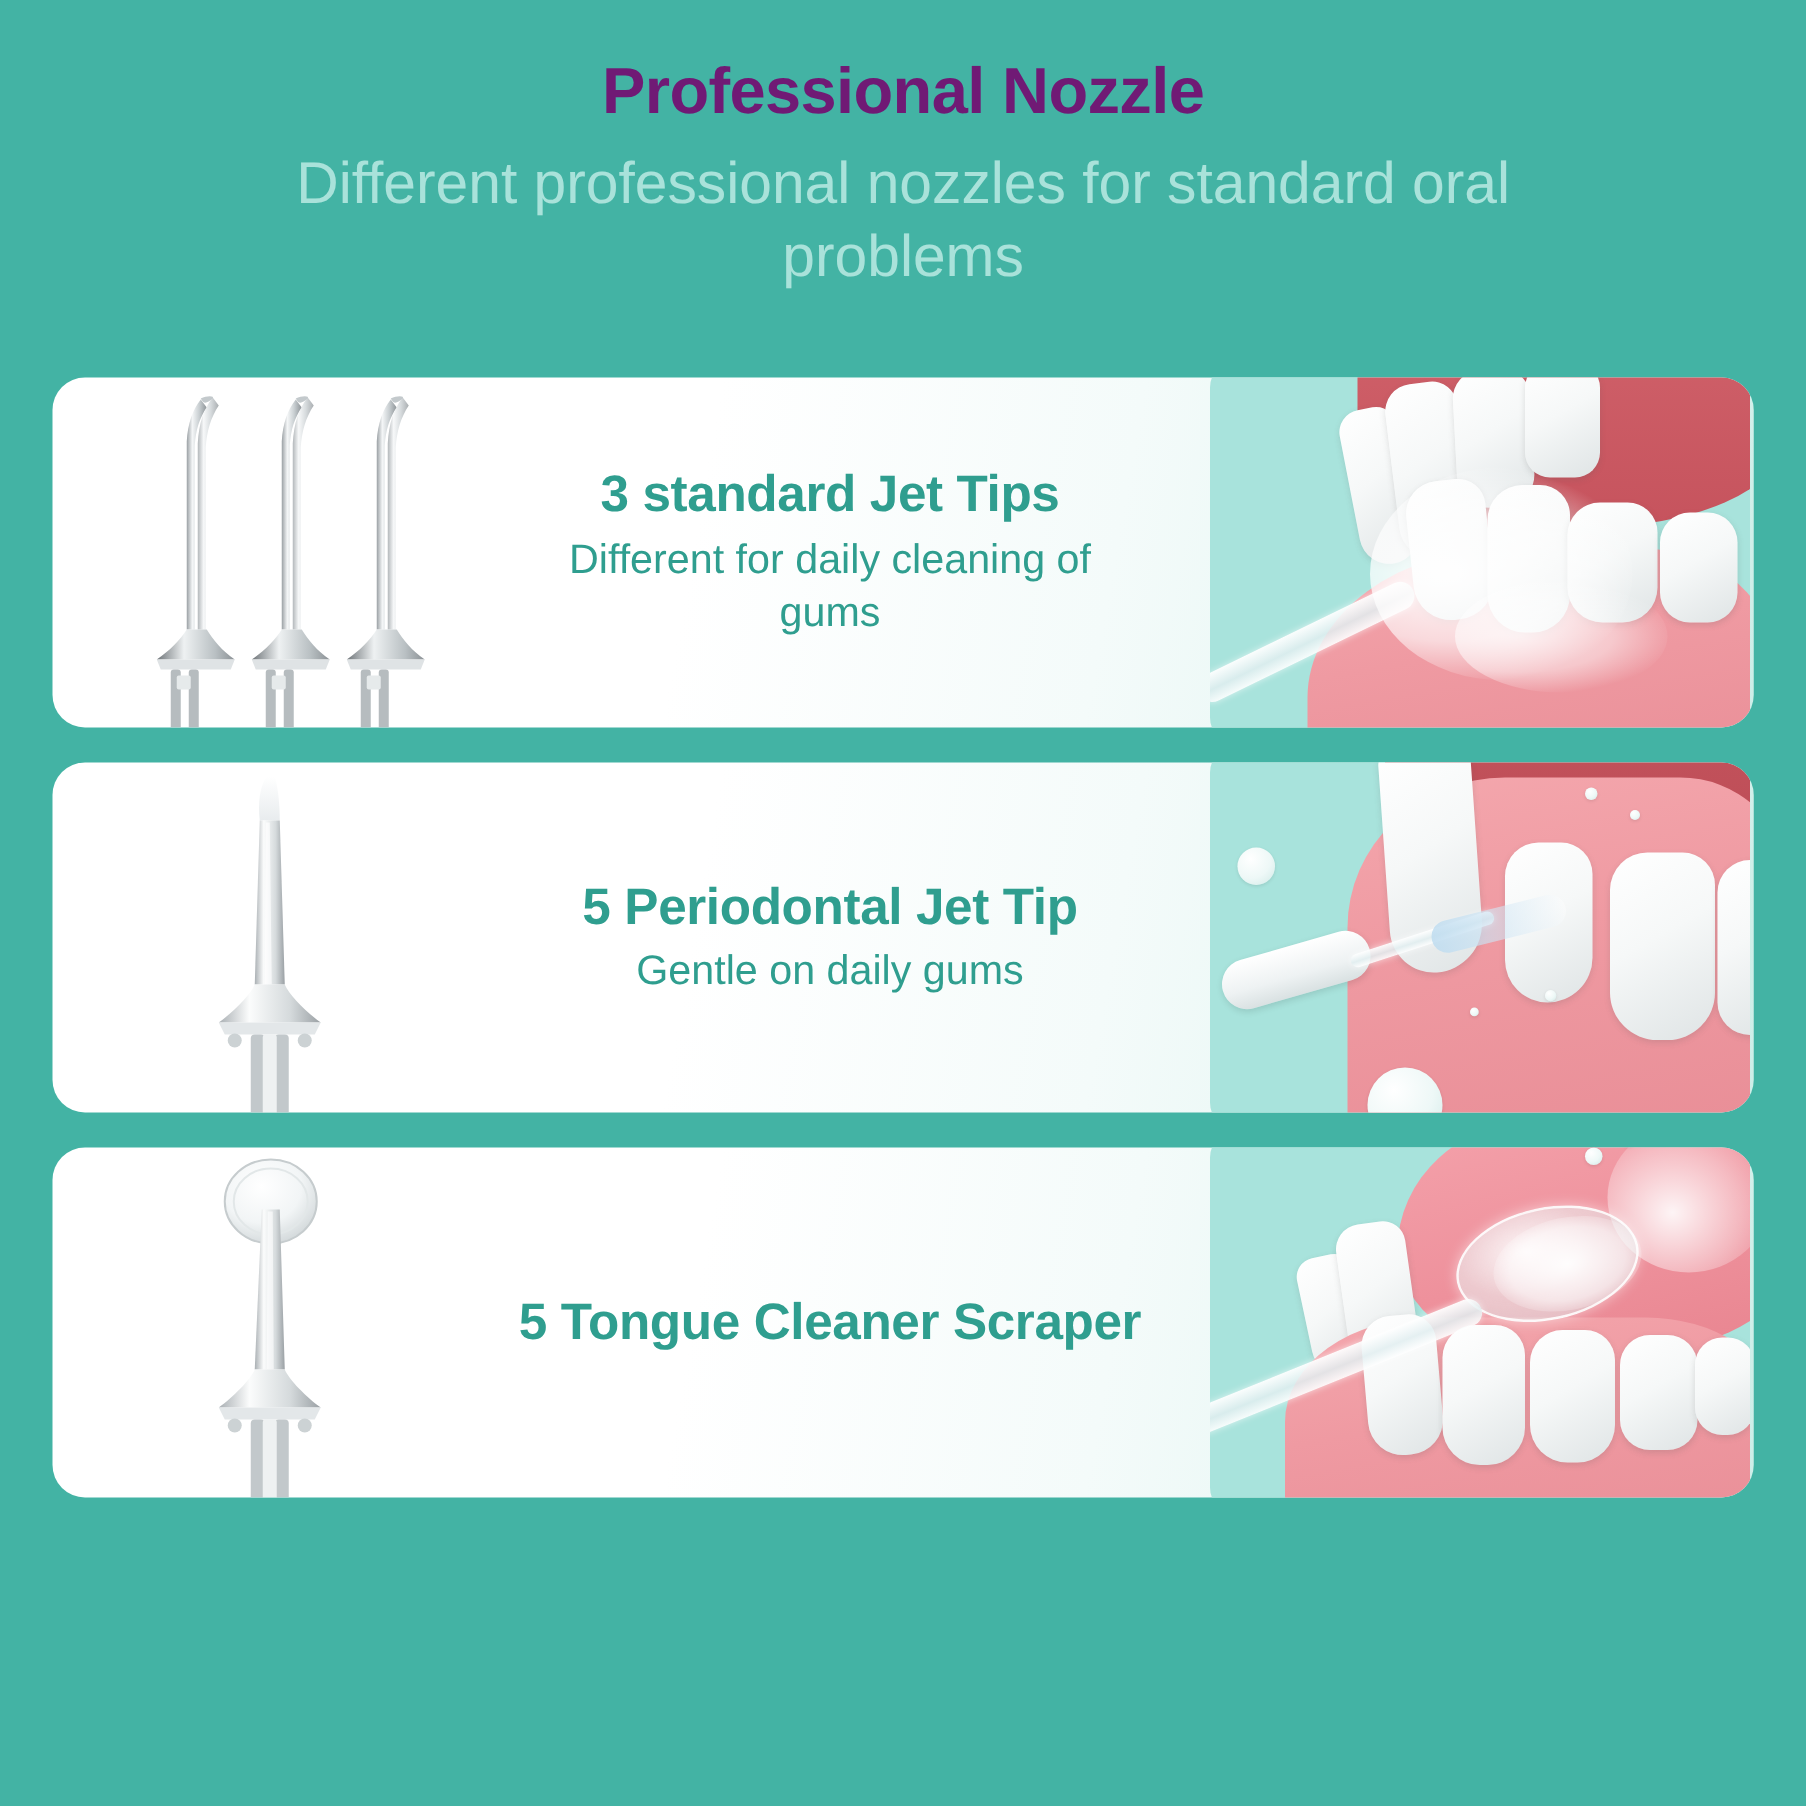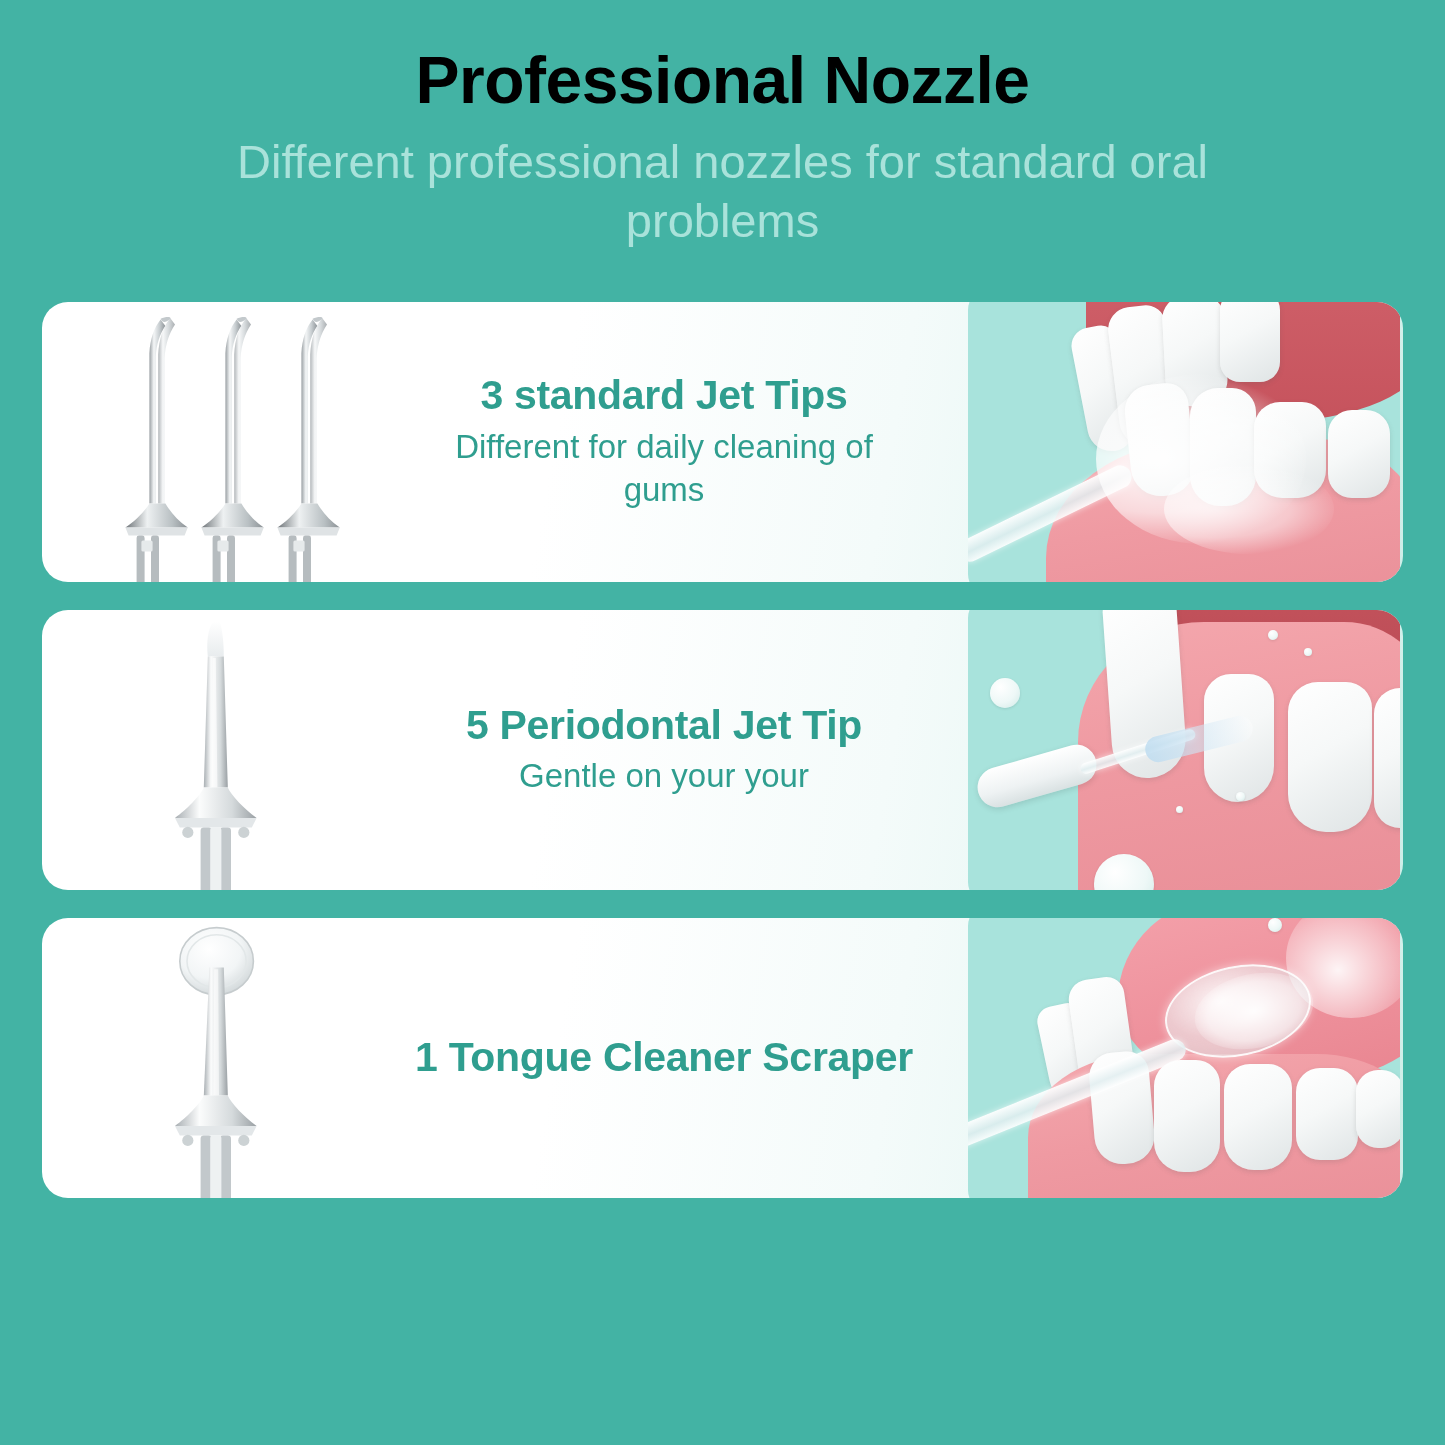--- a/index.html
+++ b/index.html
@@ -17,22 +17,22 @@
   }
 
   
   .header {
     width: 100%;
     padding-top: 44px;
     text-align: center;
   }
 
   .page-title {
-    color: #000000;
-    font-size: 66px;
+    color: #701a75;
+    font-size: 52px;
     font-weight: bold;
     letter-spacing: -0.5px;
     line-height: 1.12;
     white-space: nowrap;
   }
 
   .page-subtitle {
     color: #a9e2da;
     font-size: 47px;
     font-weight: 400;
@@ -307,21 +307,21 @@
 
           <rect x="2" y="262" width="14" height="84" rx="4" fill="#c2c8cb"></rect>
           <rect x="26" y="262" width="14" height="84" rx="4" fill="#c2c8cb"></rect>
           <rect x="14" y="262" width="14" height="84" rx="3" fill="#eef1f2"></rect>
         </g>
       </svg>
     </div>
 
     <div class="text-col">
       <div class="card-heading">5 Periodontal Jet Tip</div>
-      <div class="card-sub">Gentle on your your</div>
+      <div class="card-sub">Gentle on daily gums</div>
     </div>
 
     <div class="photo-col">
       <div class="photo">
         <div class="gum-dark p2-gum-upper"></div>
         <div class="gum p2-gum-main"></div>
         <div class="tooth p2-t1"></div>
         <div class="tooth p2-t2"></div>
         <div class="tooth p2-t3"></div>
         <div class="tooth p2-t4"></div>
@@ -369,21 +369,21 @@
           <circle cx="56" cy="268" r="7" fill="#ccd2d4"></circle>
 
           <rect x="2" y="262" width="14" height="84" rx="4" fill="#c2c8cb"></rect>
           <rect x="26" y="262" width="14" height="84" rx="4" fill="#c2c8cb"></rect>
           <rect x="14" y="262" width="14" height="84" rx="3" fill="#eef1f2"></rect>
         </g>
       </svg>
     </div>
 
     <div class="text-col">
-      <div class="card-heading">1 Tongue Cleaner Scraper</div>
+      <div class="card-heading">5 Tongue Cleaner Scraper</div>
     </div>
 
     <div class="photo-col">
       <div class="photo">
         <div class="gum p3-tongue"></div>
         <div class="tooth p3-t1"></div>
         <div class="tooth p3-t2"></div>
         <div class="gum p3-gum-lower"></div>
         <div class="tooth p3-t3"></div>
         <div class="tooth p3-t4"></div>

